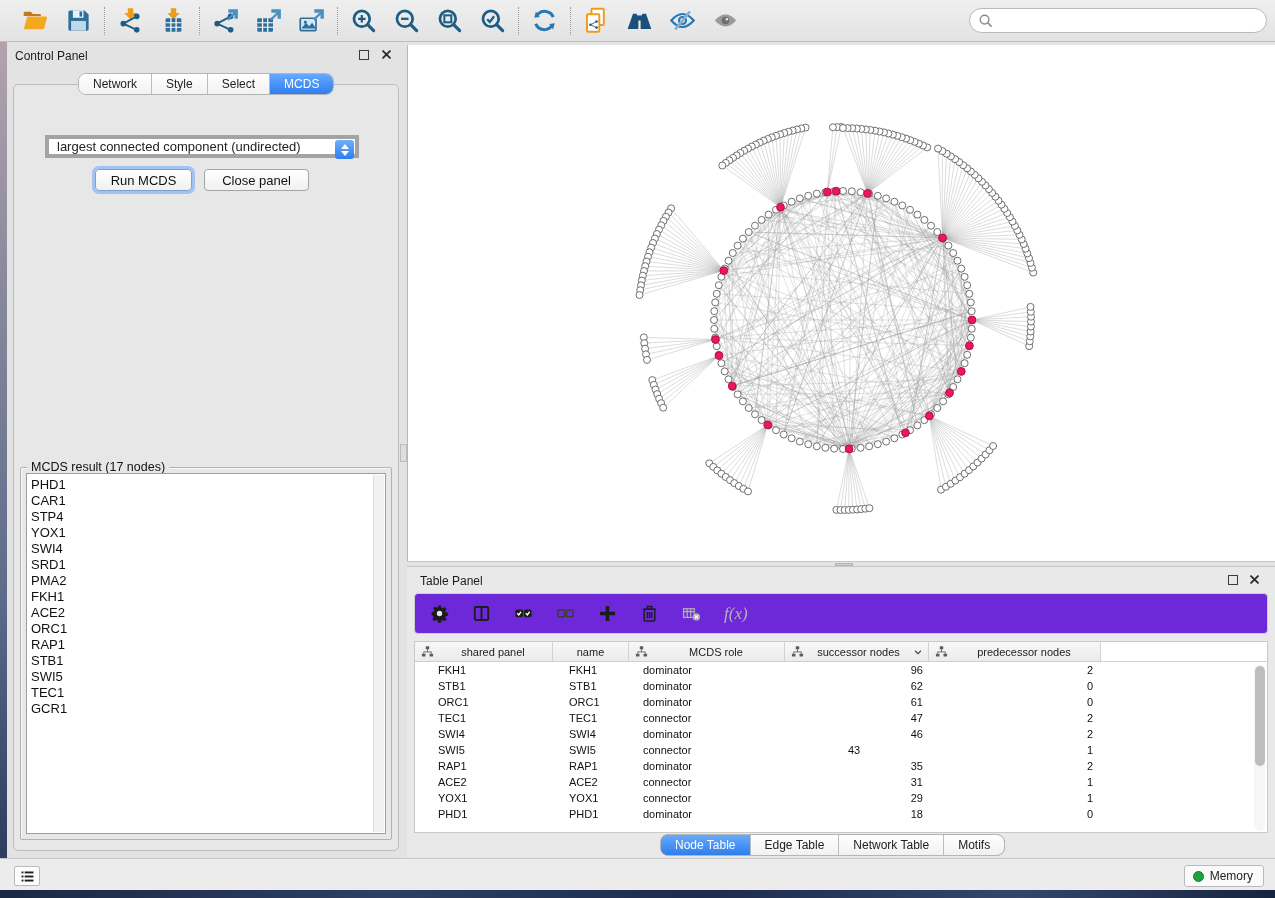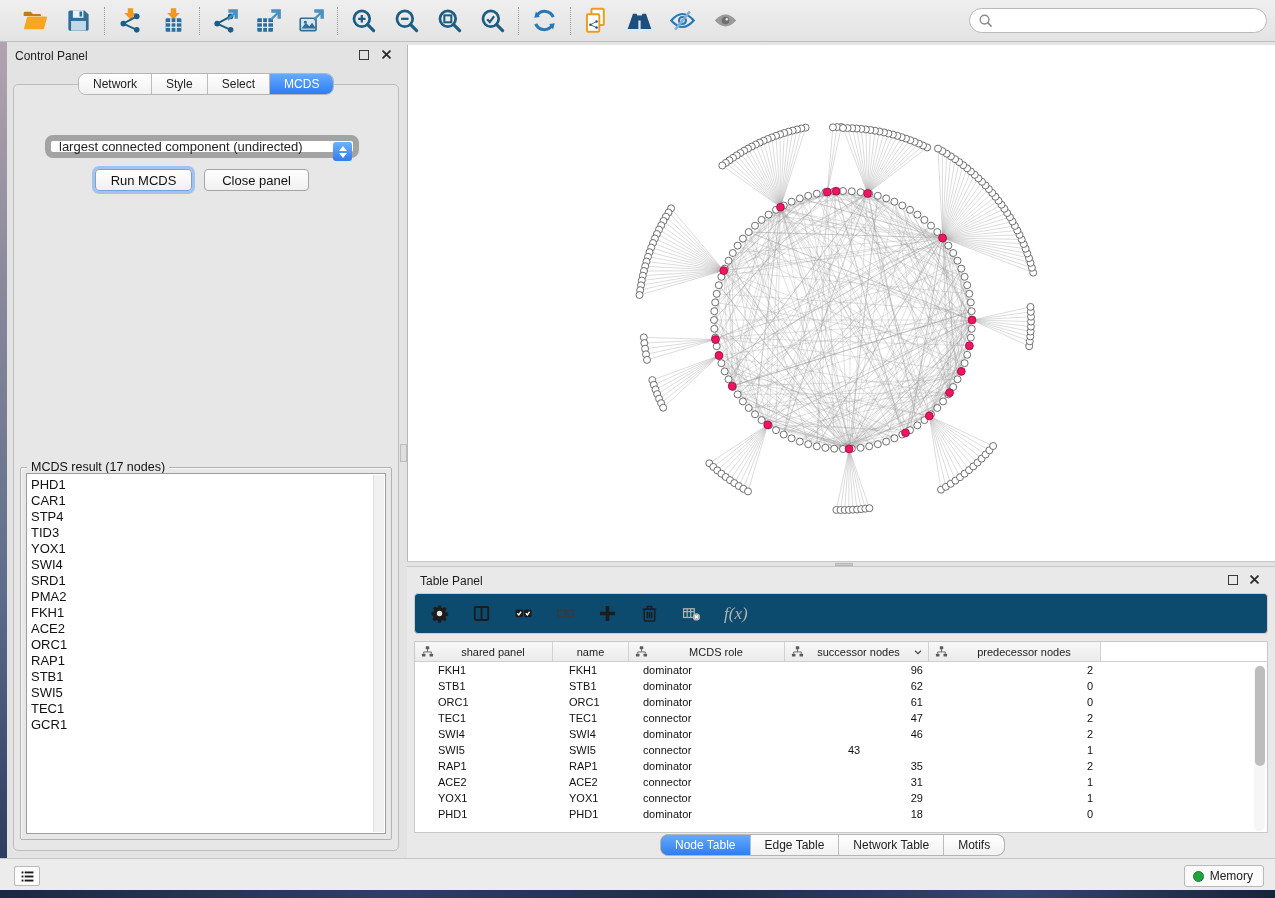--- a/index.html
+++ b/index.html
@@ -38,21 +38,21 @@
   .seg-tab { display:flex; align-items:center; justify-content:center; font-size:12px; color:#222;
     background:linear-gradient(#ffffff,#f1f1f1); border-right:1px solid #bcbcbc; cursor:pointer; padding:0 14px; }
   .seg-tab:last-child { border-right:none; }
   .seg-tab.active { background:linear-gradient(#66aafc,#2e7ef0); color:#fff; }
   #cp-tabs { left:71px; top:31px; }
 
   #cp-body { position:absolute; left:6px; top:42px; width:386px; height:767px;
     background:#e7e7e7; border:1px solid #bdbdbd; border-radius:5px; }
   #opt-label { position:absolute; left:0; top:27px; width:100%; text-align:center; font-size:13px; color:#111; }
   #criterion-select { position:absolute; left:31px; top:50px; width:314px; height:23px; background:#fff;
-    border:6px solid #a3a3a3; border-radius:8px; font-size:13px; display:flex; align-items:center;
+    border:4px solid #a3a3a3; border-radius:0; font-size:13px; display:flex; align-items:center;
     padding-left:8px; cursor:pointer; }
   #criterion-stepper { position:absolute; right:1px; top:1px; width:19px; height:19px; border-radius:3px;
     background:linear-gradient(#6fb1f9,#2f7cf0); display:flex; flex-direction:column; align-items:center;
     justify-content:center; gap:2px; }
   .tri-up { width:0; height:0; border-left:4px solid transparent; border-right:4px solid transparent; border-bottom:5px solid #fff; }
   .tri-down { width:0; height:0; border-left:4px solid transparent; border-right:4px solid transparent; border-top:5px solid #fff; }
   .btn { position:absolute; height:22px; background:linear-gradient(#ffffff,#f0f0f0); border:1px solid #a5a5a5;
     border-radius:4px; font-size:13px; color:#111; display:flex; align-items:center; justify-content:center; cursor:pointer; }
   #run-btn { left:81px; top:84px; width:97px; border-color:#7d9fd4; box-shadow:0 0 0 3px rgba(106,164,248,.55); }
   #close-panel-btn { left:190px; top:84px; width:105px; }
@@ -78,21 +78,21 @@
 
   
   #h-split { position:absolute; left:407px; top:561px; width:868px; height:6px; background:#e3e3e3;
     border-top:1px solid #c6c6c6; border-bottom:1px solid #c6c6c6; cursor:row-resize; }
   #h-split-grip { position:absolute; left:428px; top:1px; width:18px; height:3px; background:#cfcfcf; border:1px solid #b5b5b5; }
   #v-split-grip { position:absolute; left:400px; top:444px; width:7px; height:18px; background:#dedede; border:1px solid #bdbdbd; cursor:col-resize; z-index:5; }
 
   
   #table-panel { position:absolute; left:407px; top:567px; width:868px; height:291px; background:#e9e9e9; }
   #tp-float { right:37px; } #tp-close { right:15px; }
-  #tp-toolbar { position:absolute; left:7px; top:26px; width:854px; height:41px; background:#0c4a6e;
+  #tp-toolbar { position:absolute; left:7px; top:26px; width:854px; height:41px; background:#6d28d9;
     border:1px solid #cdcdcd; border-radius:4px; display:flex; align-items:center; gap:23px; padding-left:15px; }
   .tp-icon { width:19px; height:19px; cursor:pointer; }
   .tp-icon.disabled { cursor:default; }
   #fx-label { font-size:17px; color:#b3b3b3; font-family:"Liberation Serif", serif; font-style:italic; cursor:default; }
 
   #table-wrap { position:absolute; left:7px; top:74px; width:854px; height:192px; background:#fff;
     border:1px solid #c9c9c9; overflow:hidden; }
   #thead { display:flex; height:20px; border-bottom:1px solid #cfcfcf; font-size:11px; color:#222; }
   .th { background:linear-gradient(#f8f8f8,#ebebeb); border-right:1px solid #d2d2d2; display:flex;
     align-items:center; cursor:pointer; position:relative; }
@@ -315,21 +315,20 @@
     </div>
     <div id="run-btn" class="btn">Run MCDS</div>
     <div id="close-panel-btn" class="btn">Close panel</div>
     <div id="result-group">
       <span id="result-title">MCDS result (17 nodes)</span>
       <div id="result-list">
         <div id="result-items">
             <div>PHD1</div>
             <div>CAR1</div>
             <div>STP4</div>
-            <div>TID3</div>
             <div>YOX1</div>
             <div>SWI4</div>
             <div>SRD1</div>
             <div>PMA2</div>
             <div>FKH1</div>
             <div>ACE2</div>
             <div>ORC1</div>
             <div>RAP1</div>
             <div>STB1</div>
             <div>SWI5</div>

